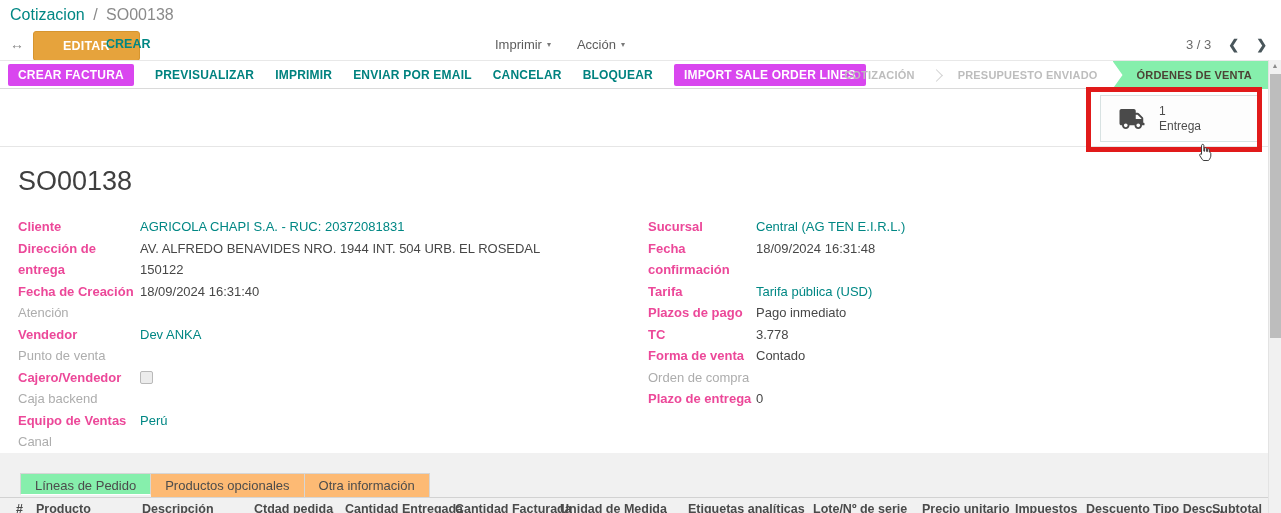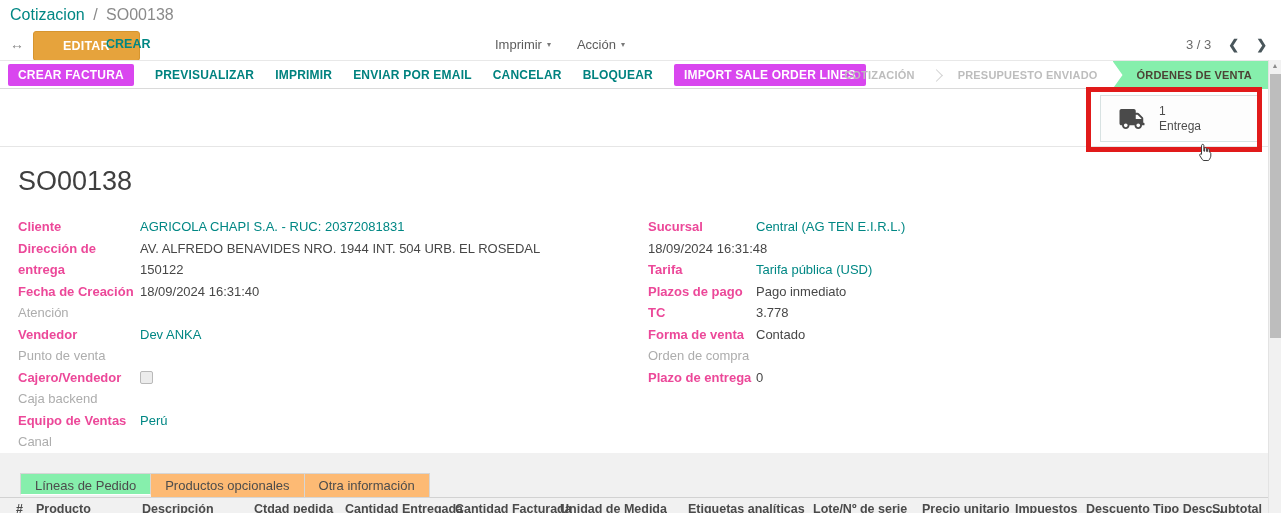--- a/index.html
+++ b/index.html
@@ -201,20 +201,21 @@
       <span class="f-label">Canal</span>
     </div>
   </div>
 
   <div class="col col-right">
     <div class="field-row">
       <span class="f-label">Sucursal</span>
       <span class="f-value link">Central (AG TEN E.I.R.L.)</span>
     </div>
     <div class="field-row">
+      <span class="f-label">Fecha confirmación</span>
       <span class="f-value">18/09/2024 16:31:48</span>
     </div>
     <div class="field-row">
       <span class="f-label">Tarifa</span>
       <span class="f-value link">Tarifa pública (USD)</span>
     </div>
     <div class="field-row">
       <span class="f-label">Plazos de pago</span>
       <span class="f-value">Pago inmediato</span>
     </div>

